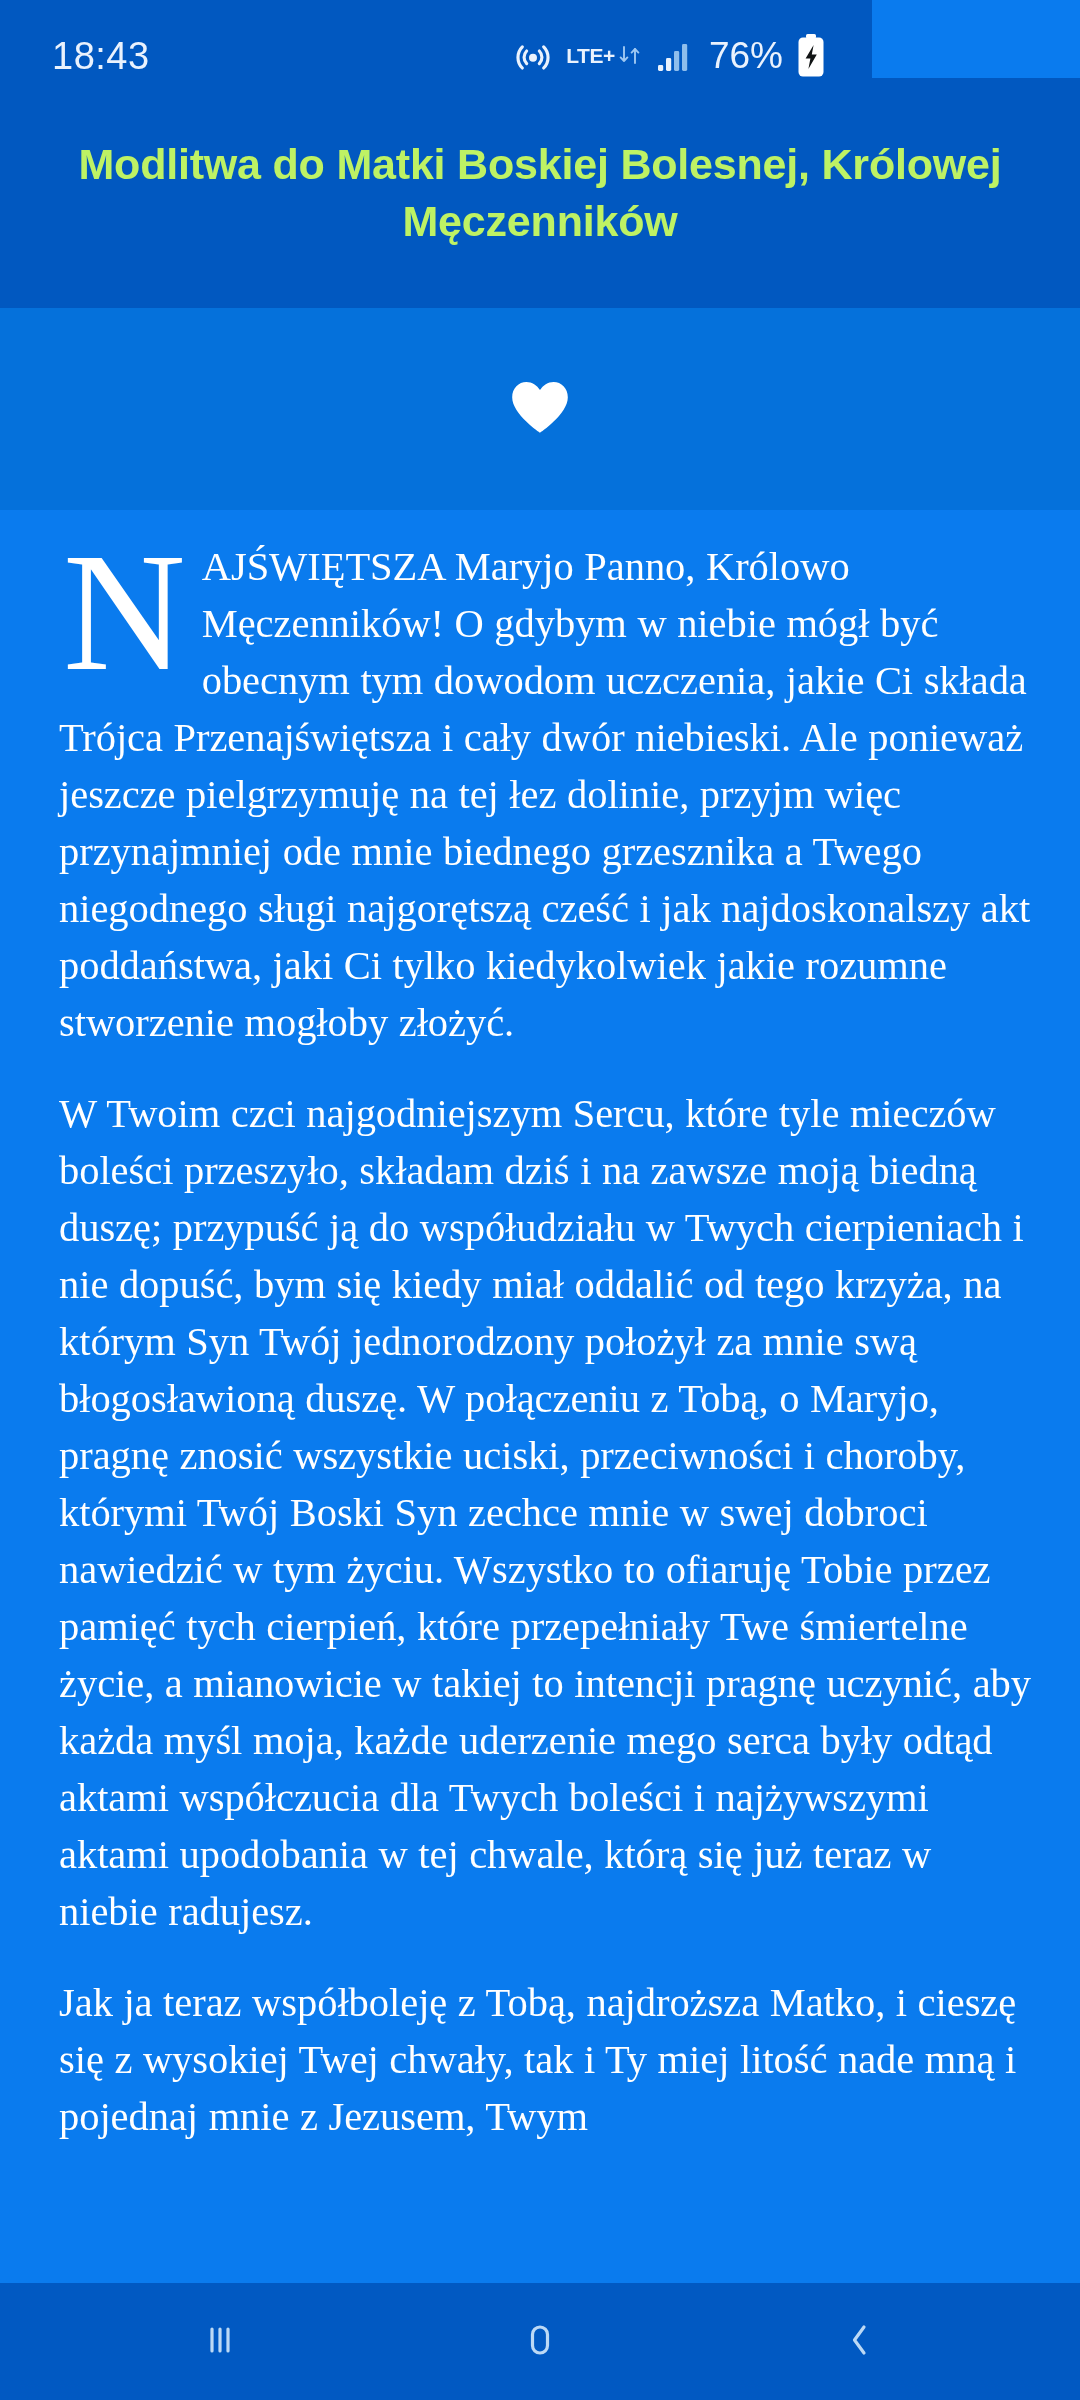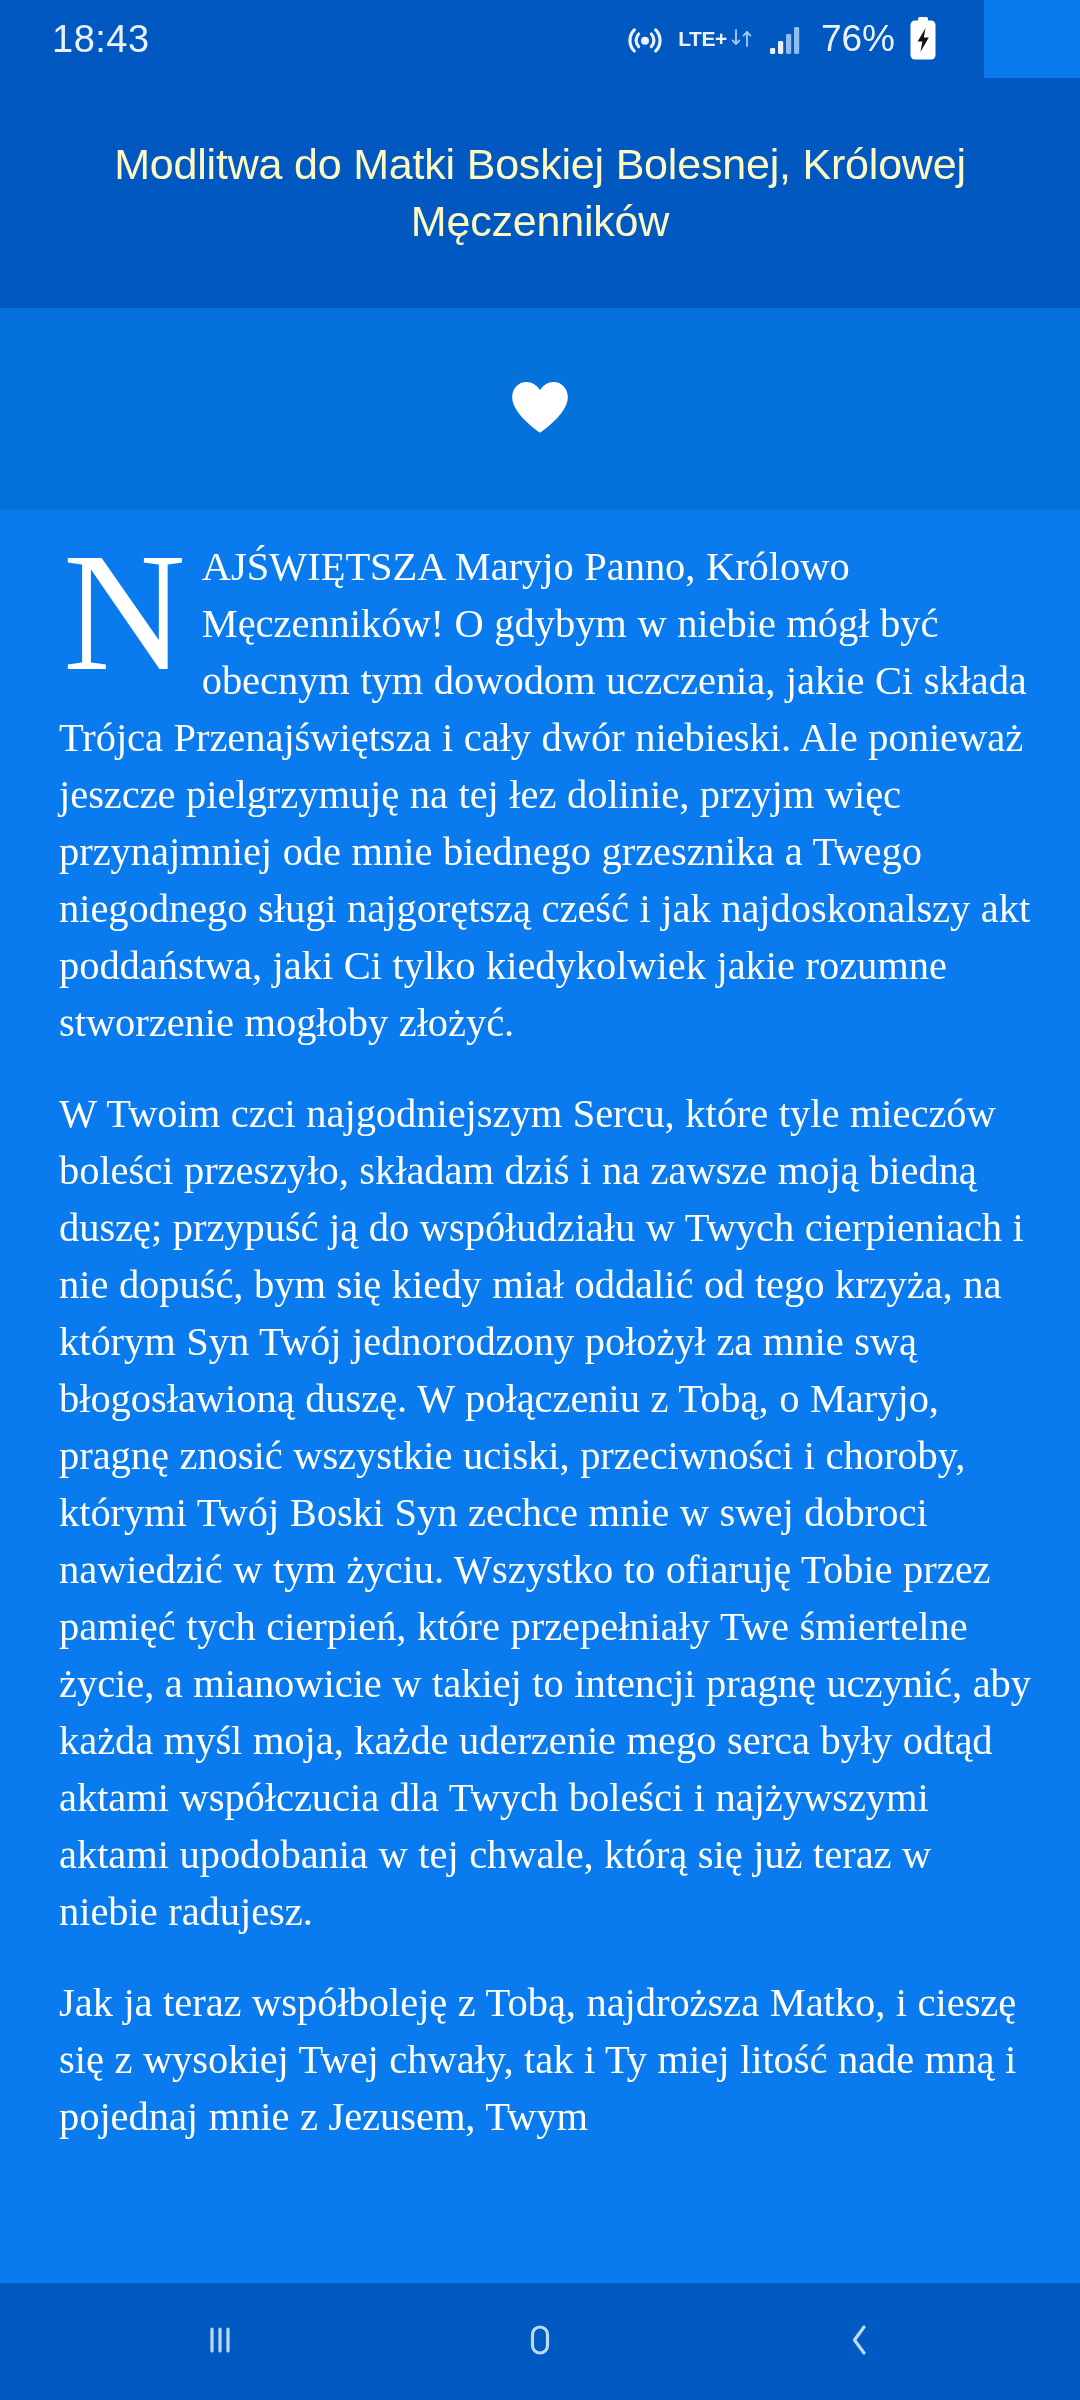--- a/index.html
+++ b/index.html
@@ -14,24 +14,24 @@
 
   body {
     font-family:"Liberation Sans", sans-serif;
     position:relative;
   }
 
   
   #status-bar {
     position:absolute;
     top:0; left:0;
-    width:984px; height:78px;
+    width:872px; height:78px;
     background:#0158C0;
     display:flex;
-    align-items:center;
+    align-items:flex-end;
     justify-content:space-between;
     padding:0 46px 0 52px;
     color:#E8F1FC;
   }
   #status-clock {
     font-size:38px;
     font-weight:400;
     letter-spacing:0.5px;
     color:#EAF2FD;
   }
@@ -69,23 +69,23 @@
     position:absolute;
     top:78px; left:0;
     width:1080px; height:230px;
     background:#0158C0;
     display:flex;
     align-items:center;
     justify-content:center;
     padding:0 70px;
   }
   #page-title {
-    color:#fef9c3;
+    color:#bef264;
     font-size:43px;
-    font-weight:400;
+    font-weight:700;
     line-height:1.32;
     text-align:center;
     letter-spacing:-0.2px;
   }
 
   
   #favorite-band {
     position:absolute;
     top:308px; left:0;
     width:1080px; height:202px;

